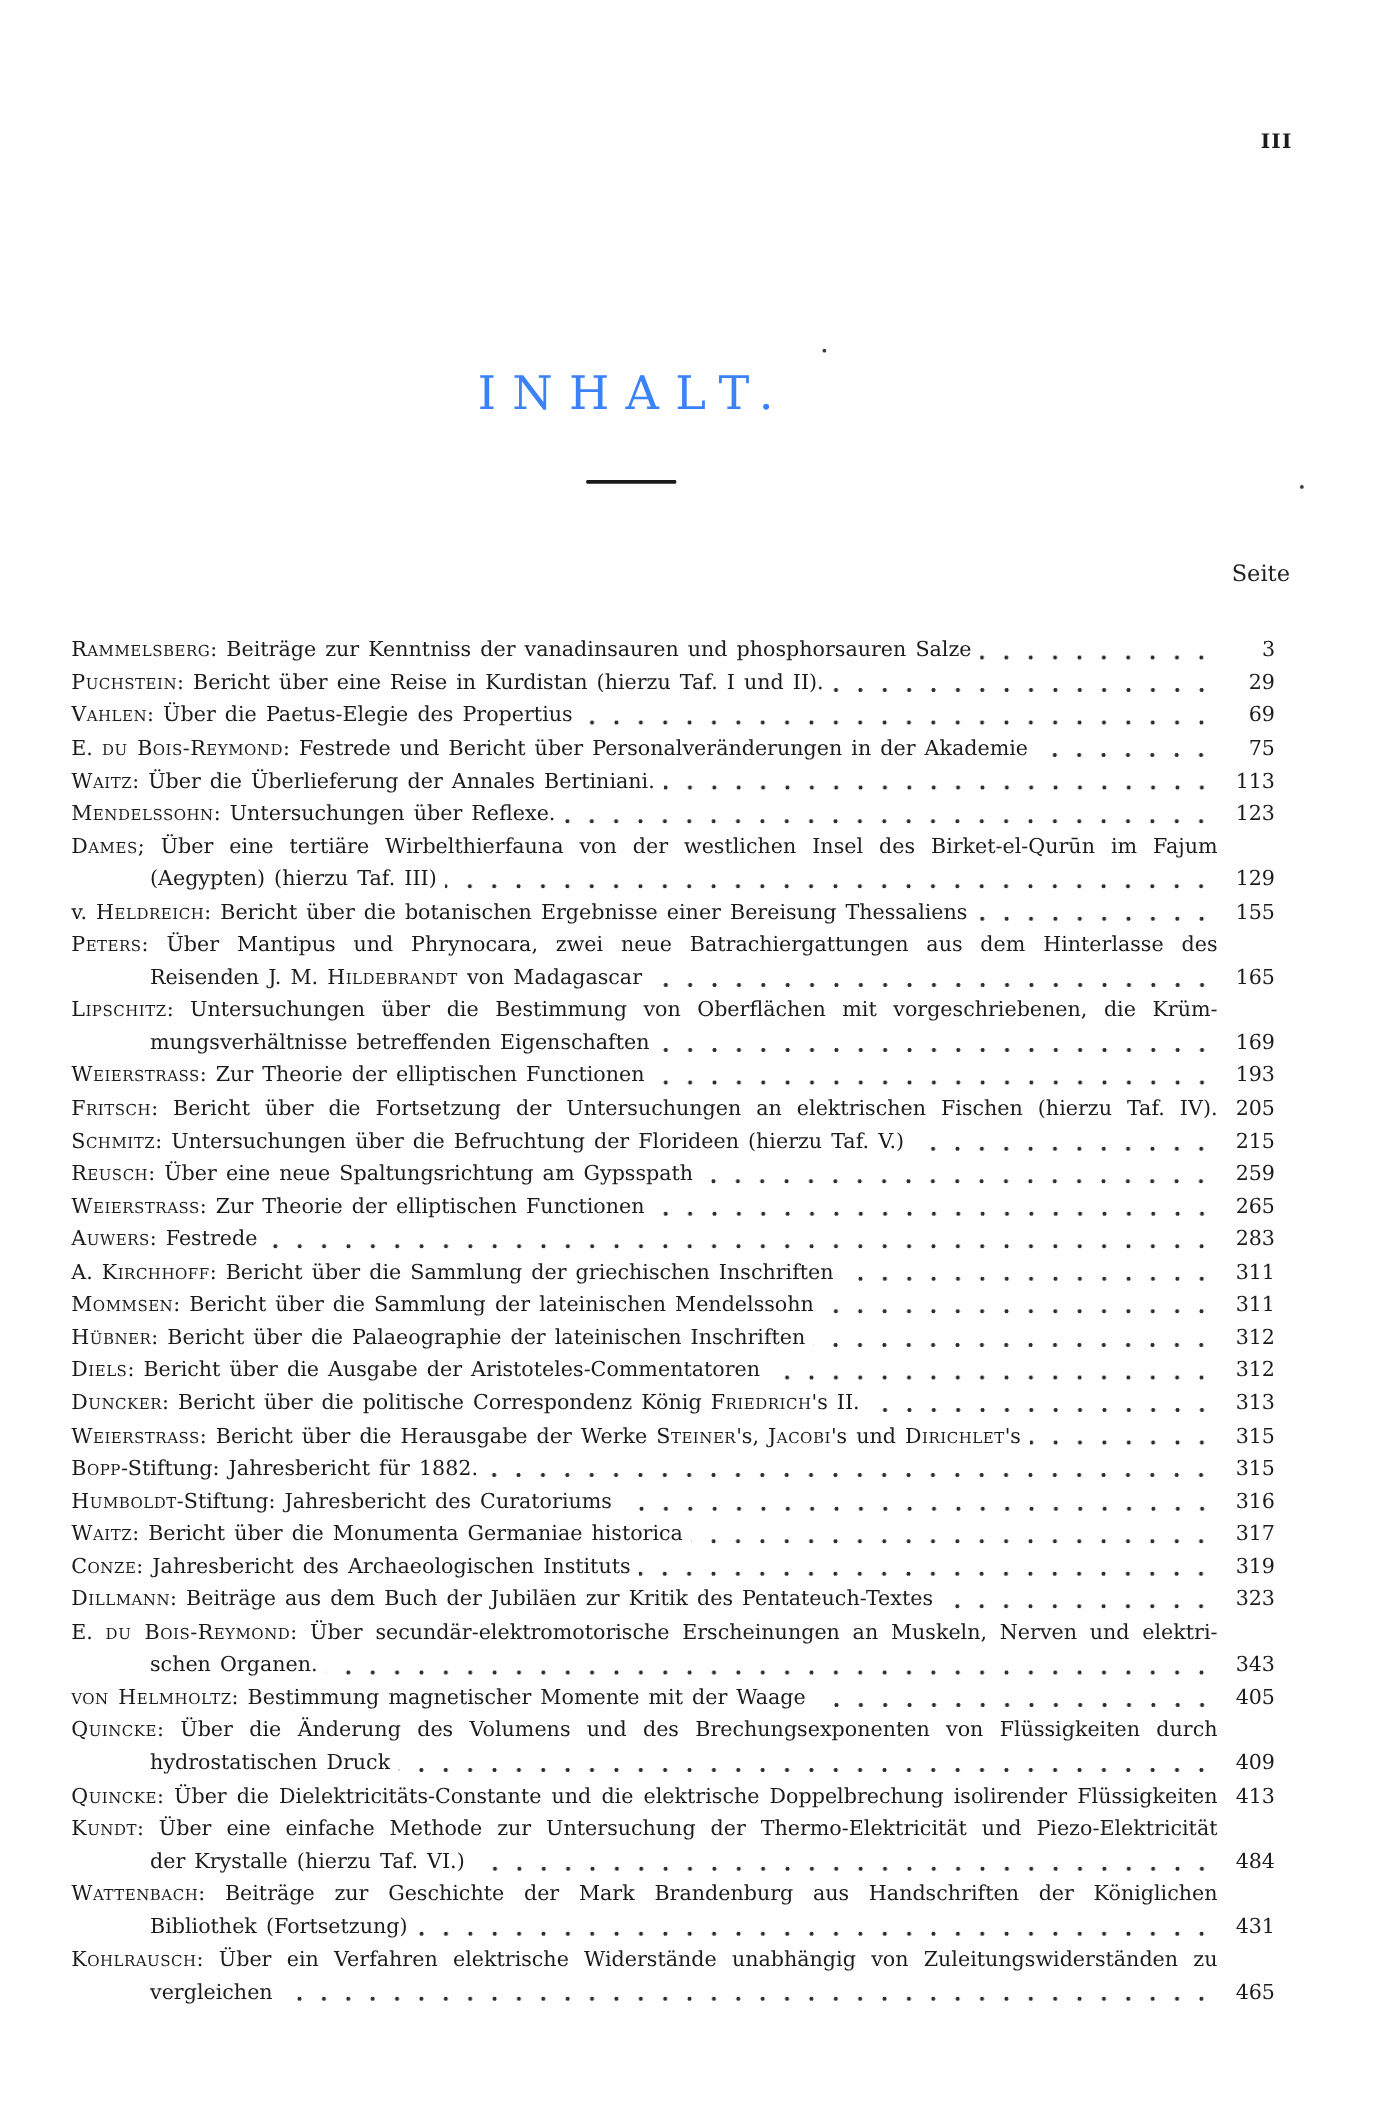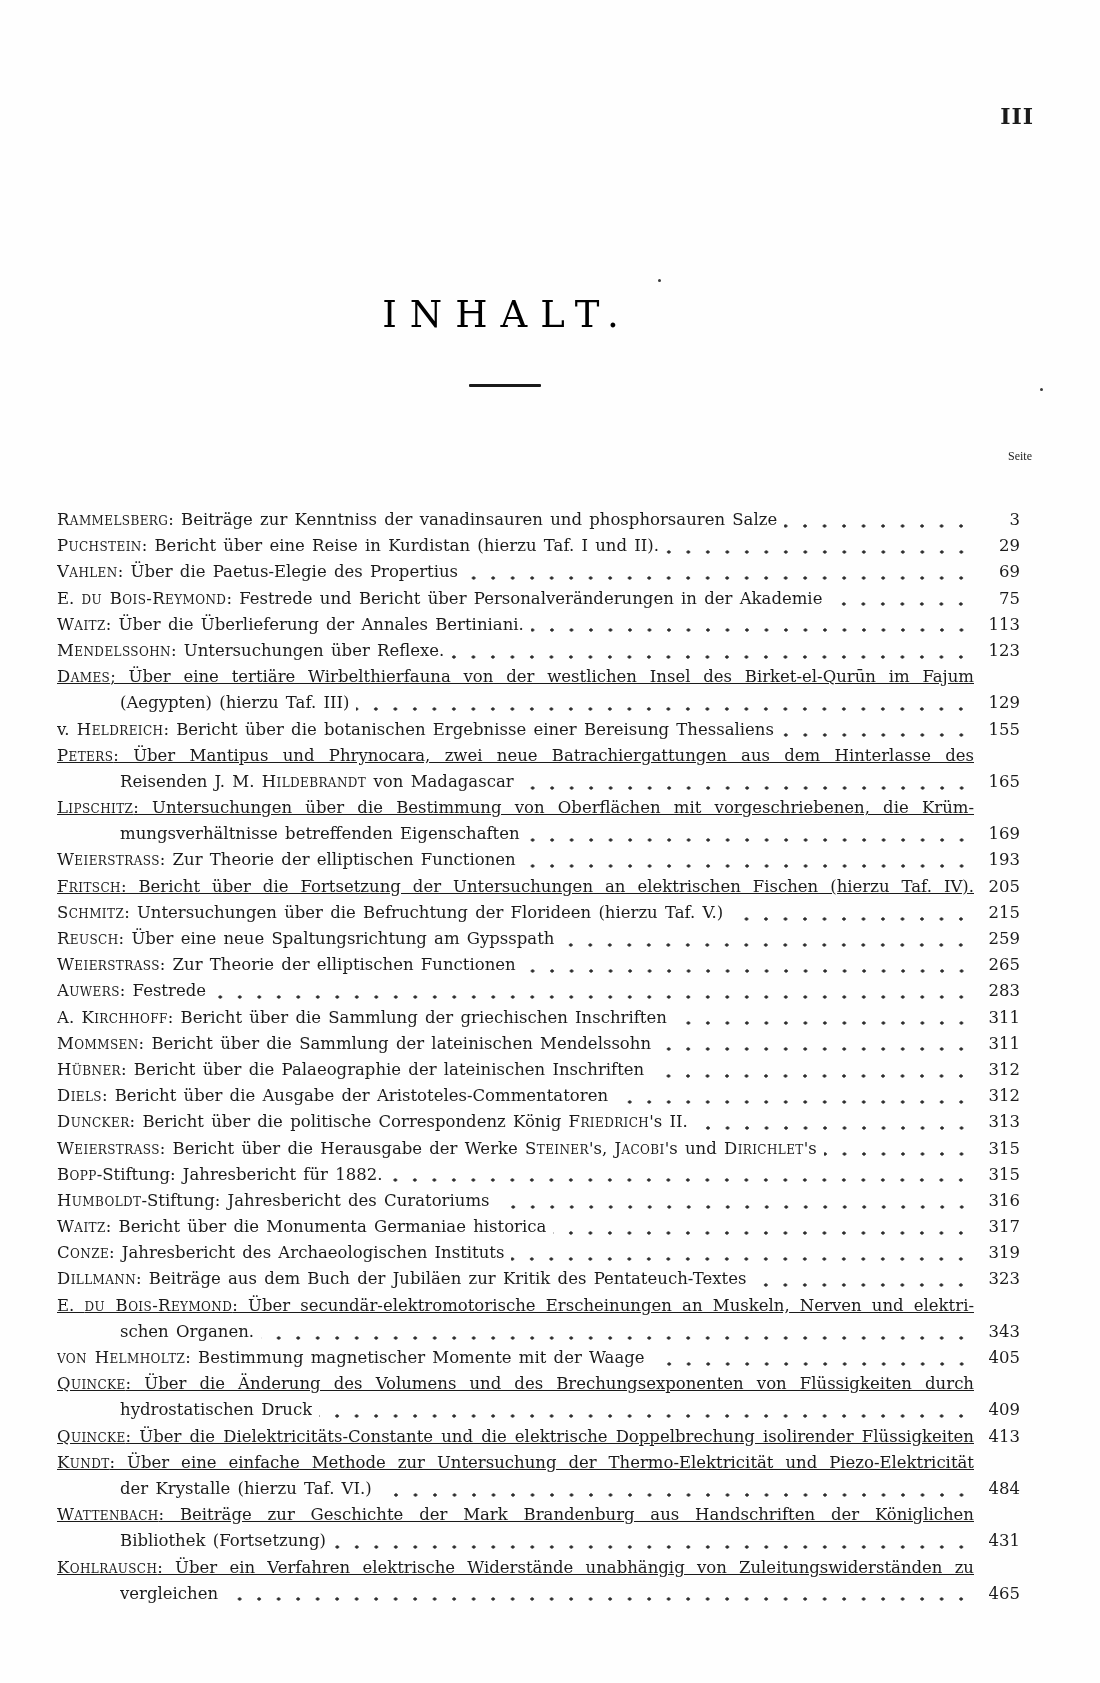--- a/index.html
+++ b/index.html
@@ -16,54 +16,53 @@
     color: #1b1b1b;
   }
   .page {
     position: absolute;
     inset: 0;
   }
   .folio {
     position: absolute;
     top: 103px;
     right: 66px;
-    font-size: 22px;
+    font-size: 16px;
     font-weight: bold;
     letter-spacing: 1px;
   }
   .title-wrap {
     position: absolute;
     top: 293px;
     left: 0;
     width: 1100px;
     text-align: center;
   }
   .title {
     display: inline-block;
     transform: translateX(-43px);
     font-size: 37px;
     letter-spacing: 13px;
-    color: #000000;
+    color: #3b82f6;
   }
   .title-rule {
     position: absolute;
     top: 384px;
     left: 469px;
     width: 72px;
     height: 2.5px;
     background: #1a1a1a;
     border-radius: 1px;
   }
   .seite-label {
     position: absolute;
     top: 449px;
     right: 68px;
-    font-size: 12px;
+    font-size: 18px;
     color: #222;
-    font-family: Liberation Serif, serif;
   }
   .toc {
     position: absolute;
     top: 466px;
     left: 57px;
     width: 973px;
     margin-top: 41px;
   }
   .entry { }
   .row {
@@ -81,21 +80,20 @@
   .t {
     flex: 0 1 auto;
     overflow: hidden;
   }
   .t.just {
     flex: 1 1 auto;
     white-space: normal;
     text-align: justify;
     text-align-last: justify;
     overflow: hidden;
-    text-decoration: underline;
   }
   .sc {
     font-variant: small-caps;
     letter-spacing: 0.4px;
   }
   .leader {
     flex: 1 1 auto;
     min-width: 6px;
     margin-left: 7px;
     background-image: radial-gradient(circle, #2c2c2c 1.5px, rgba(0,0,0,0) 1.7px);

